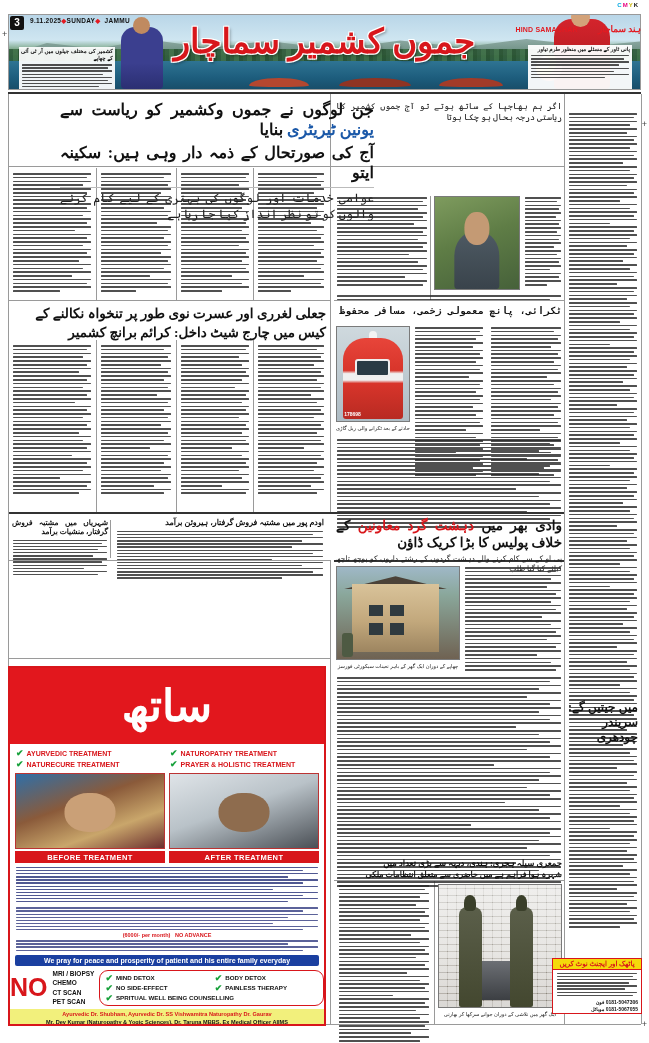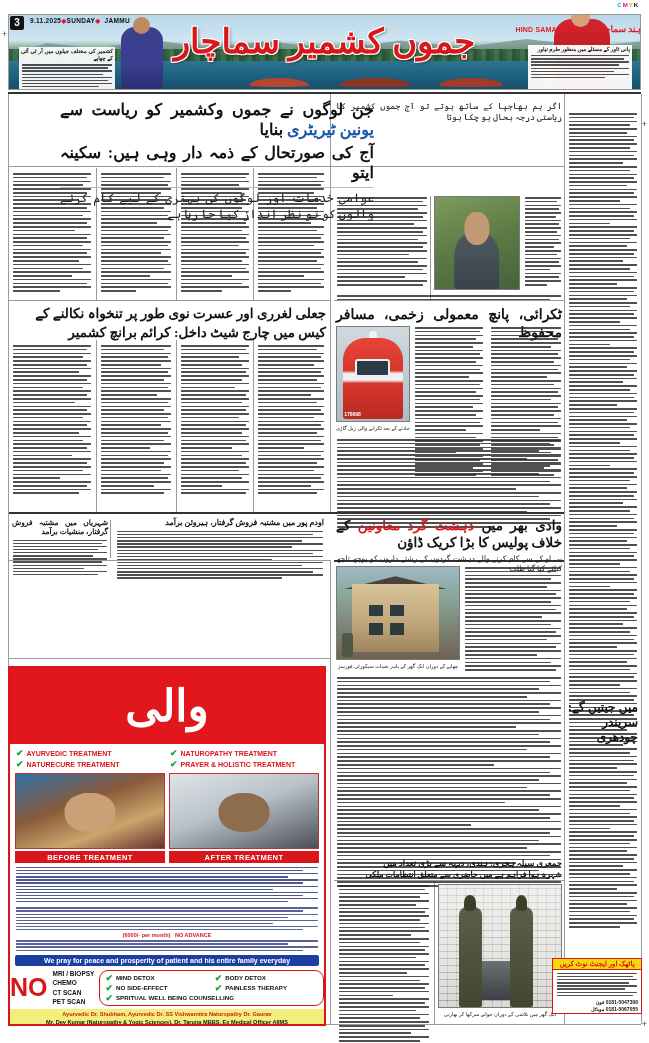--- a/index.html
+++ b/index.html
@@ -86,21 +86,21 @@
   .rule-h { position:absolute; height:1px; background:#9a9a9a; }
   .rule-h.thick { height:2px; background:#333; }
 
   
   .hl { direction:rtl; font-family:"Liberation Serif", serif; font-weight:bold;
         color:#111; line-height:1.25; }
   .hl .red { color:#d8161b; }
   .hl .blue { color:#1a58a8; }
   .hl.xl { font-size:16px; }
   .hl.lg { font-size:13.5px; }
-  .hl.md { font-size:14px; }
+  .hl.md { font-size:10px;font-family:Liberation Mono, monospace; }
   .hl.sm { font-size:9px; }
   .sub { direction:rtl; font-family:"Liberation Serif",serif; font-size:12px;
          color:#222; line-height:1.35; }
 
   
   .photo { position:absolute; border:1px solid #7a7a7a; overflow:hidden; }
 
   .ph-politician { background:linear-gradient(160deg,#7e9b5e 0%,#5f7d46 45%,#46613a 100%); }
   .ph-politician::after { content:""; position:absolute; left:50%; bottom:0; width:54%; height:62%;
      transform:translateX(-50%); background:linear-gradient(180deg,#4e5a63 0%,#39434b 100%);
@@ -1250,21 +1250,21 @@
         <i class="w75"></i>
       </div>
   </div>
 
   <div style="position:absolute;left:568px;top:700px;width:70px;">
     <div class="hl sm urdu" style="font-size:12px">میں جیتیں گے: سریندر چودھری</div>
   </div>
 
   <div class="ad">
     <div class="ad-top">
-      <div class="ad-title">والی</div>
+      <div class="ad-title">ساتھ</div>
     </div>
 
     <div class="ad-treats">
       <div>
         <span class="tick">✔</span>
         <span>AYURVEDIC TREATMENT</span>
       </div>
       <div>
         <span class="tick">✔</span>
         <span>NATUROPATHY TREATMENT</span>

